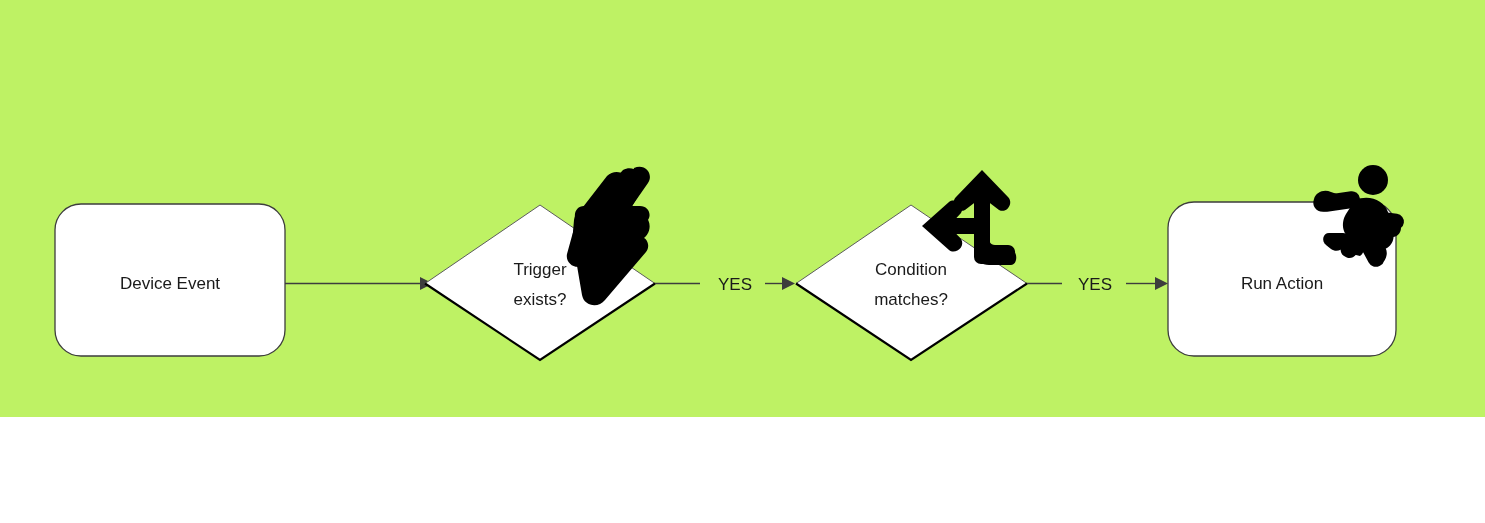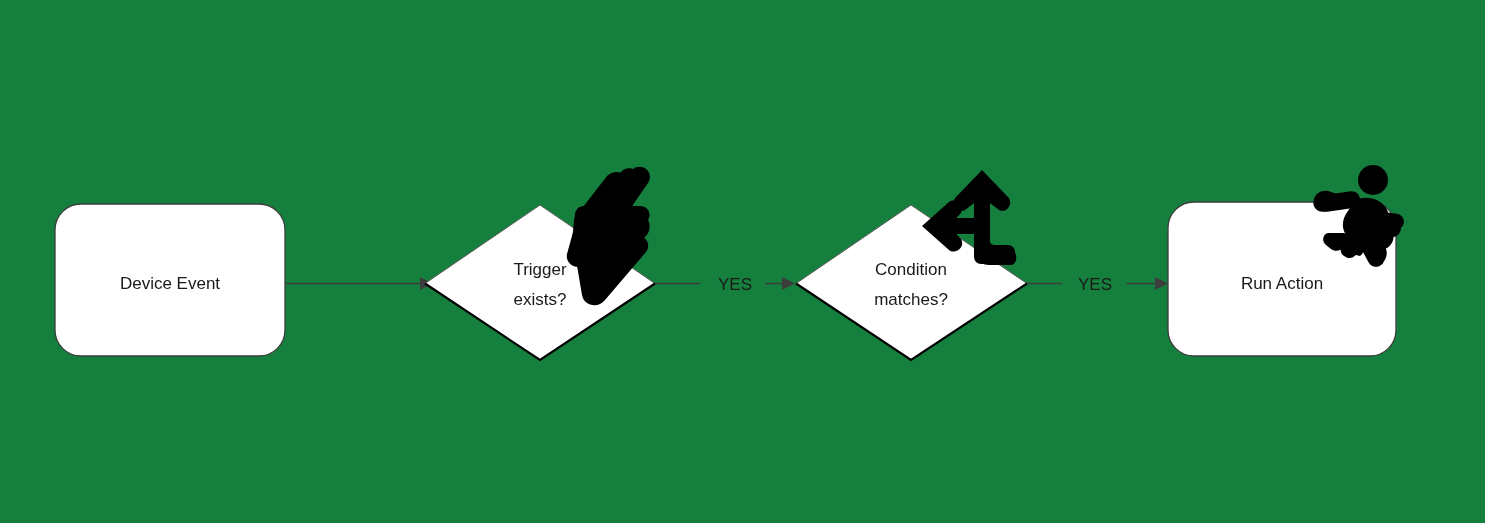--- a/index.html
+++ b/index.html
@@ -3,22 +3,22 @@
 <meta charset="utf-8">
 <style>
   html, body {
     margin: 0;
     padding: 0;
     background: #ffffff;
   }
   #canvas {
     position: relative;
     width: 1485px;
-    height: 523px;
-    background: #15803d;
+    height: 417px;
+    background: #bef264;
     font-family: "Liberation Sans", sans-serif;
     overflow: hidden;
   }
   .flow-svg {
     position: absolute;
     left: 0;
     top: 0;
     width: 1485px;
     height: 523px;
   }

